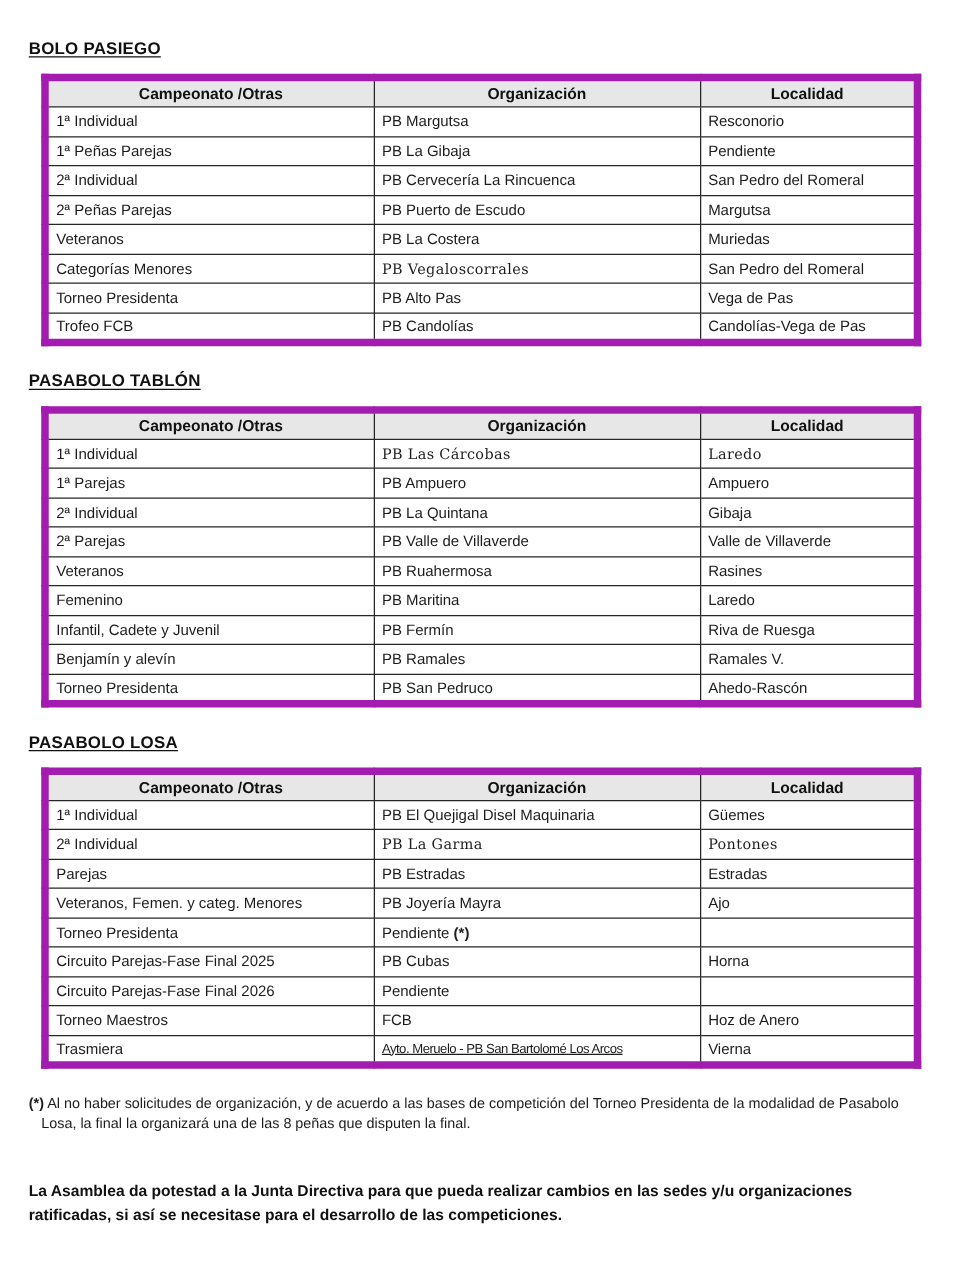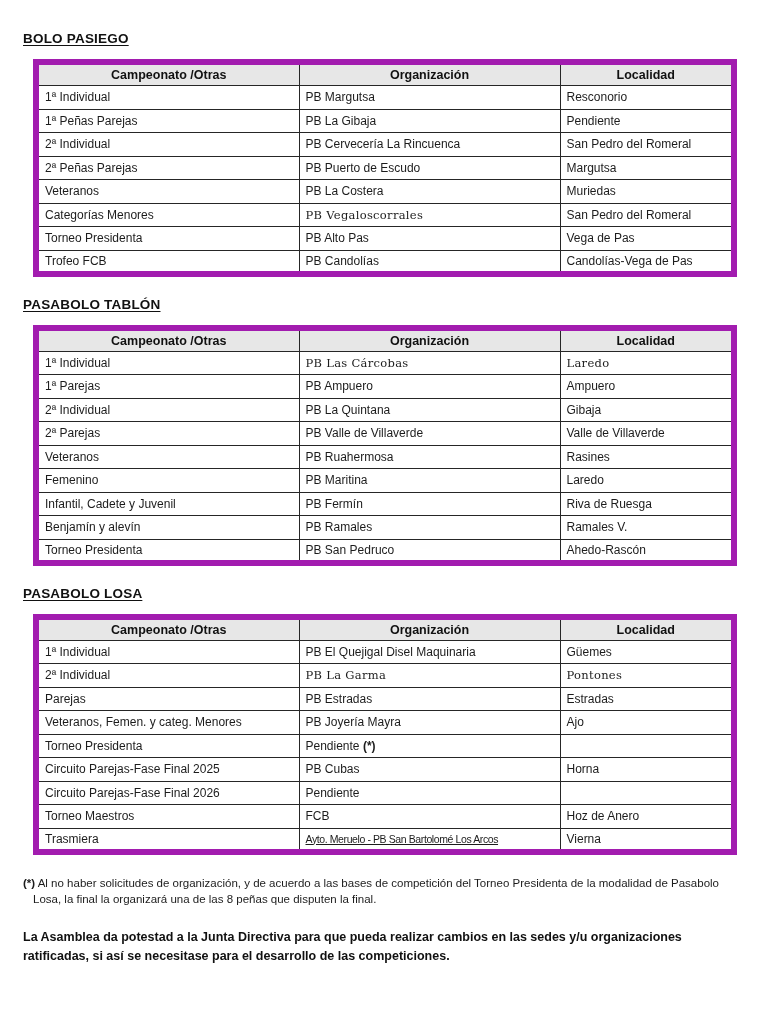--- a/index.html
+++ b/index.html
@@ -66,21 +66,21 @@
     font-size: 11.5px;
     line-height: 16.5px;
     max-width: 724px;
     padding-left: 10px;
     text-indent: -10px;
     color: #1c1c1c;
   }
   .footnote b { font-weight: bold; }
 
   .closing {
-    margin-top: 20px;
+    margin-top: 36px;
     font-size: 12.5px;
     font-weight: bold;
     line-height: 19.5px;
     max-width: 724px;
     color: #111;
   }
 </style>
 </head>
 <body>
 

